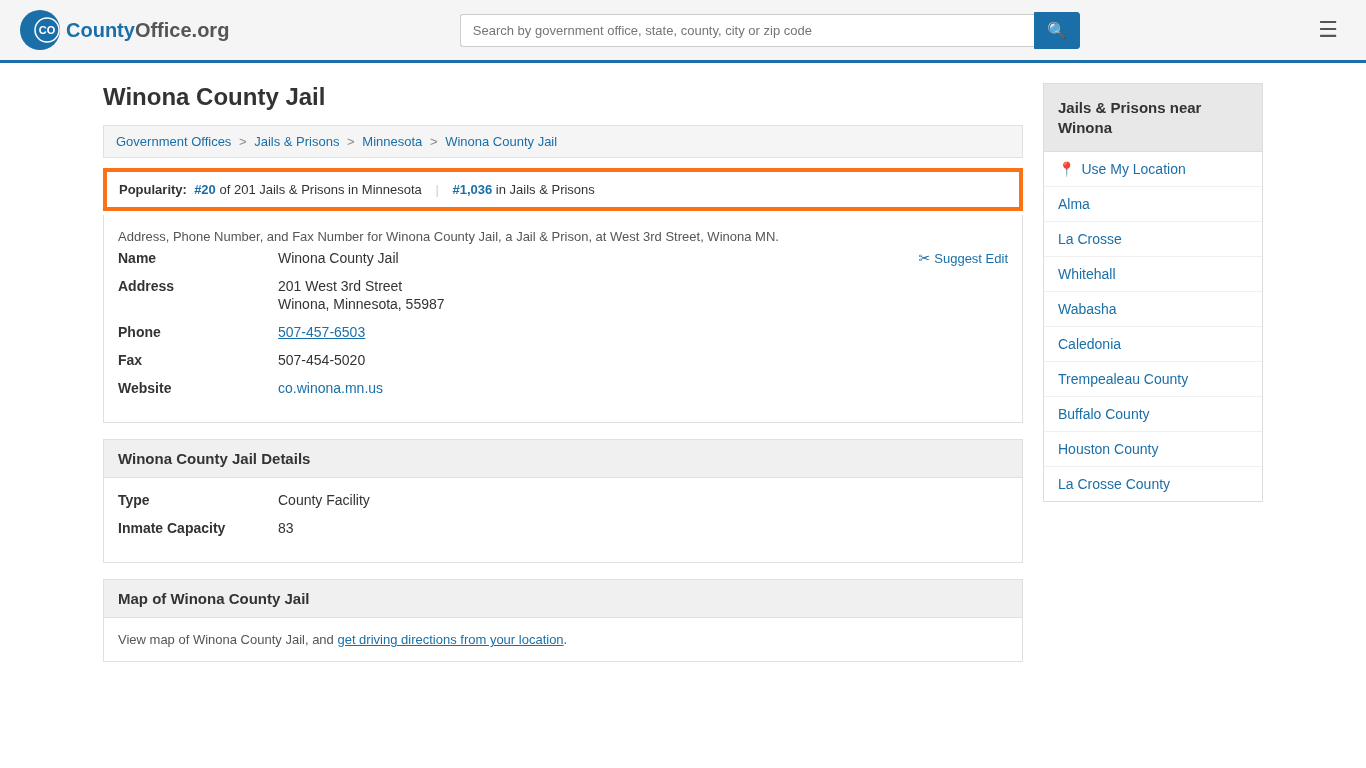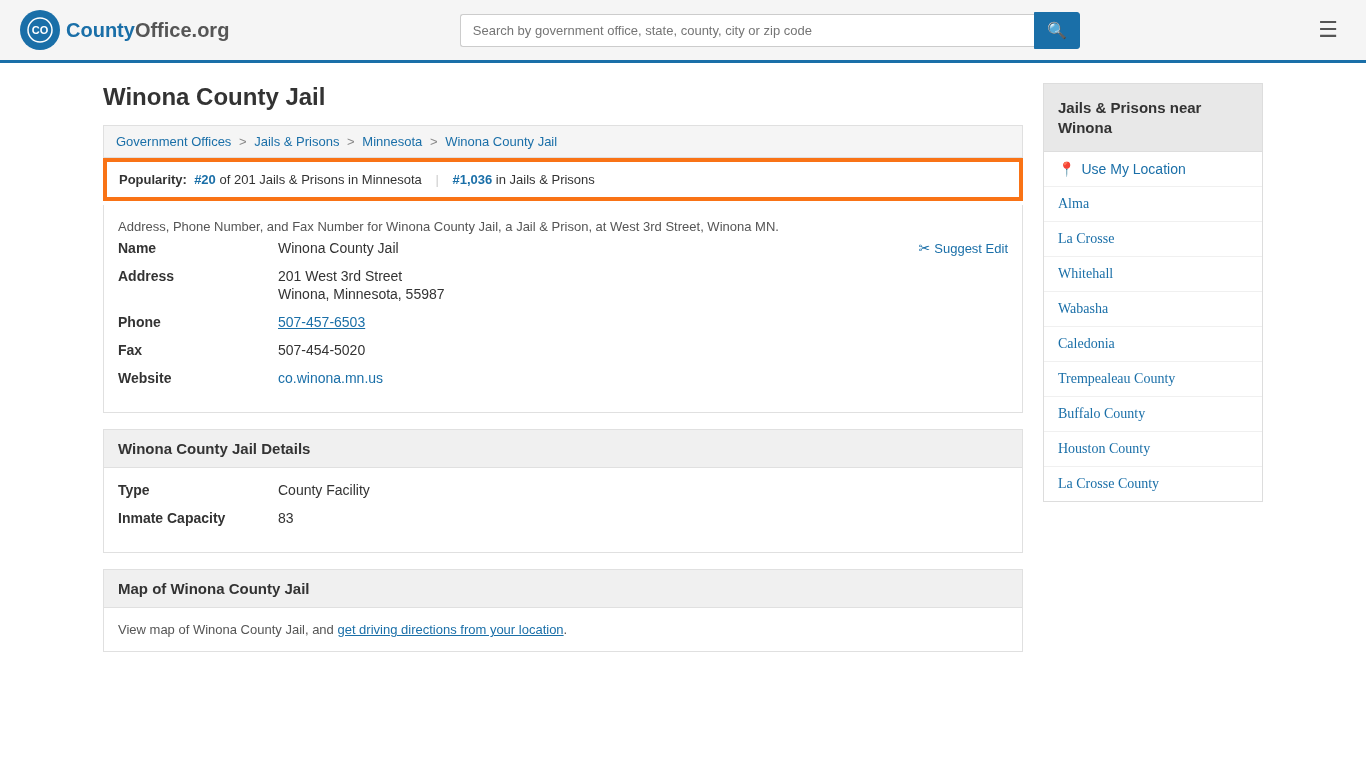--- a/index.html
+++ b/index.html
@@ -19,21 +19,21 @@
       align-items: center;
       gap: 6px;
     }
     .logo-circle {
       width: 40px;
       height: 40px;
       background: #1a6fa8;
       border-radius: 50%;
       display: flex;
       align-items: center;
-      justify-content: center;
+      justify-content: flex-end;
       color: #e5e5e5;
       font-size: 18px;
       font-weight: bold;
     }
     .logo-text {
       font-size: 20px;
       color: #333;
       font-weight: bold;
     }
     .logo-text span {
@@ -93,20 +93,21 @@
       margin-bottom: 14px;
     }
 
     
     .breadcrumb {
       background: #f5f5f5;
       padding: 8px 12px;
       border: 1px solid #e0e0e0;
       font-size: 13px;
       color: #555;
+      margin-bottom: 10px;
     }
     .breadcrumb a {
       color: #1a6fa8;
       text-decoration: none;
     }
     .breadcrumb span { margin: 0 4px; color: #888; }
 
     
     .popularity-bar {
       background: #fff;
@@ -221,21 +222,20 @@
       margin-bottom: 0;
     }
     .sidebar-list {
       border: 1px solid #ddd;
       border-top: none;
       background: #fff;
     }
     .sidebar-item {
       padding: 9px 14px;
       border-bottom: 1px solid #f0f0f0;
-      font-family: Liberation Serif, serif;
     }
     .sidebar-item:last-child { border-bottom: none; }
     .sidebar-item a {
       color: #1a6fa8;
       text-decoration: none;
       font-size: 14px;
     }
     .sidebar-location {
       display: flex;
       align-items: center;

